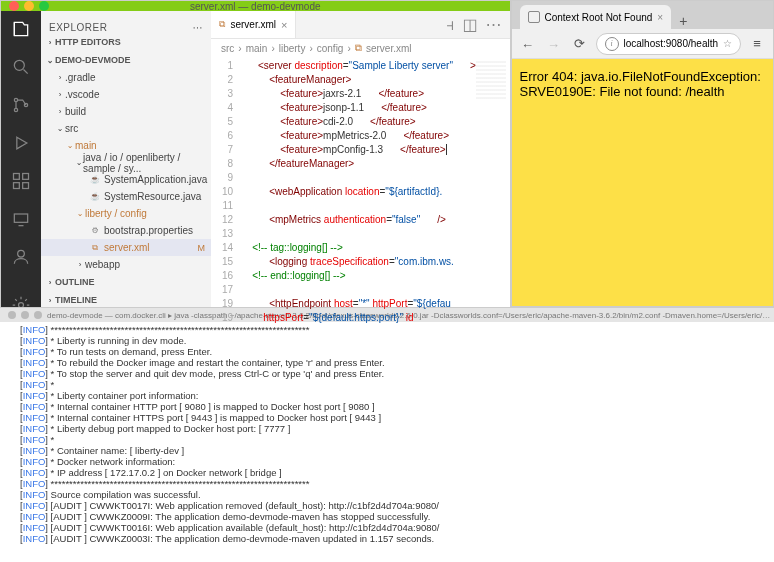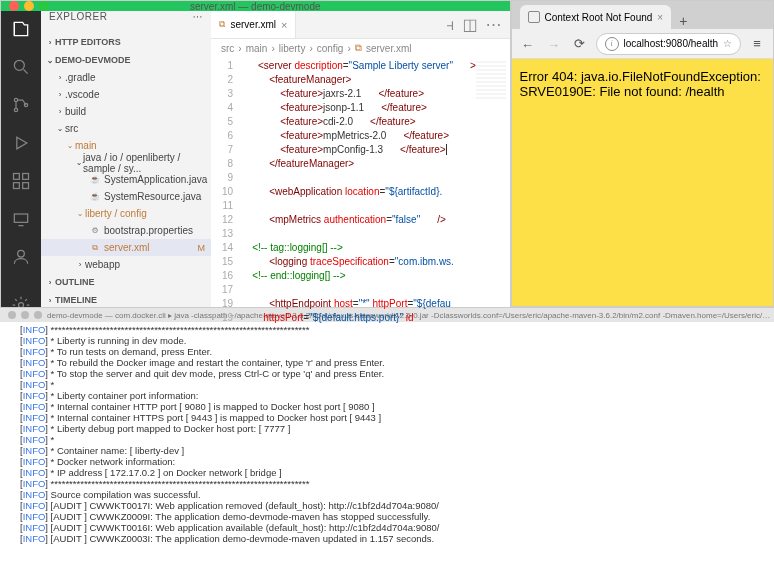--- a/index.html
+++ b/index.html
@@ -1,29 +1,29 @@
 <!DOCTYPE html>
 <html><head>
 <meta charset="utf-8">
 <style>
 * { margin: 0; padding: 0; box-sizing: border-box; font-family: -apple-system, "Segoe UI", sans-serif; }
 body { width: 774px; height: 562px; background: #fff; overflow: hidden; display: flex; flex-direction: column; }
 .top-half { display: flex; height: 307px; }
 .vscode { width: 511px; display: flex; flex-direction: column; background: #f3f3f3; border: 1px solid #ccc; }
-.titlebar { height: 20px; background: #22c55e; display: flex; align-items: center; font-size: 10px; color: #555; position: relative; }
+.titlebar { height: 20px; background: #84cc16; display: flex; align-items: center; font-size: 10px; color: #555; position: relative; }
 .traffic { display: flex; gap: 5px; padding-left: 8px; }
 .dot { width: 10px; height: 10px; border-radius: 50%; }
 .red { background: #ff5f57; } .yellow { background: #febc2e; } .green { background: #28c840; }
 .title-center { position: absolute; left: 50%; transform: translateX(-50%); }
 .vscode-body { flex: 1; display: flex; }
 .activity-bar { width: 40px; background: #2c2c2c; display: flex; flex-direction: column; align-items: center; padding-top: 8px; gap: 14px; }
 .activity-bar svg { width: 20px; height: 20px; stroke: #858585; fill: none; stroke-width: 1.5; }
 .activity-bar .active svg { stroke: #fff; }
 .sidebar { width: 170px; background: #f3f3f3; font-size: 10px; color: #555; overflow: hidden; }
-.sidebar-header { height: 22px; display: flex; align-items: flex-start; justify-content: space-between; padding: 0 8px; font-size: 10px; letter-spacing: .5px; }
+.sidebar-header { height: 22px; display: flex; align-items: flex-end; justify-content: space-between; padding: 0 8px; font-size: 10px; letter-spacing: .5px; }
 .section-header { display: flex; align-items: center; height: 18px; padding-left: 4px; font-weight: bold; font-size: 9px; cursor: pointer; }
 .chev { display: inline-block; width: 10px; text-align: center; font-size: 8px; }
 .tree-item { display: flex; align-items: center; height: 17px; font-size: 10px; color: #444; cursor: pointer; }
 .tree-item.selected { background: #e4e6f1; }
 .tree-item .m-badge { margin-left: auto; margin-right: 6px; color: #c07a3a; font-size: 9px; }
 .file-icon { width: 12px; height: 12px; margin-right: 3px; display: inline-flex; align-items: center; justify-content: center; font-size: 8px; }
 .editor { flex: 1; display: flex; flex-direction: column; background: #fff; }
 .tabs { height: 28px; background: #f3f3f3; display: flex; align-items: stretch; border-bottom: 1px solid #e5e5e5; }
 .tab { display: flex; align-items: center; padding: 0 8px; background: #fff; border-right: 1px solid #e5e5e5; font-size: 10px; gap: 5px; }
 .tab .close { color: #888; font-size: 11px; cursor: pointer; }

